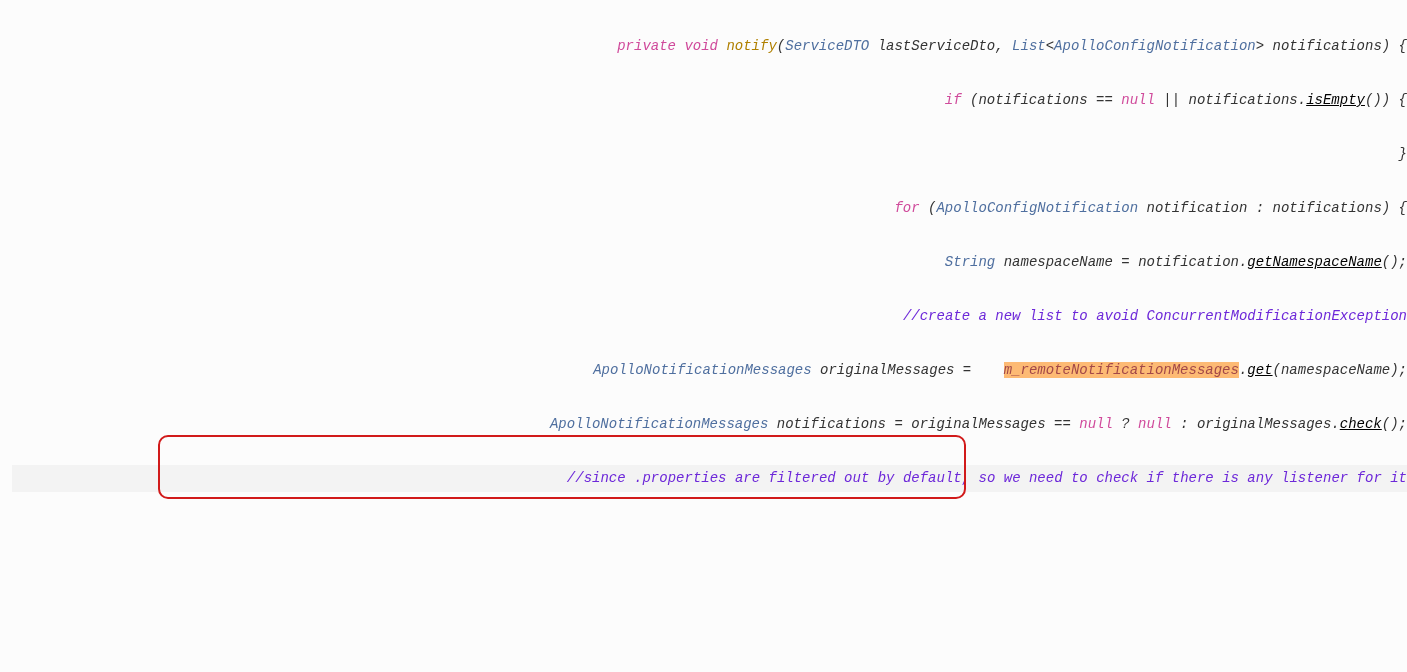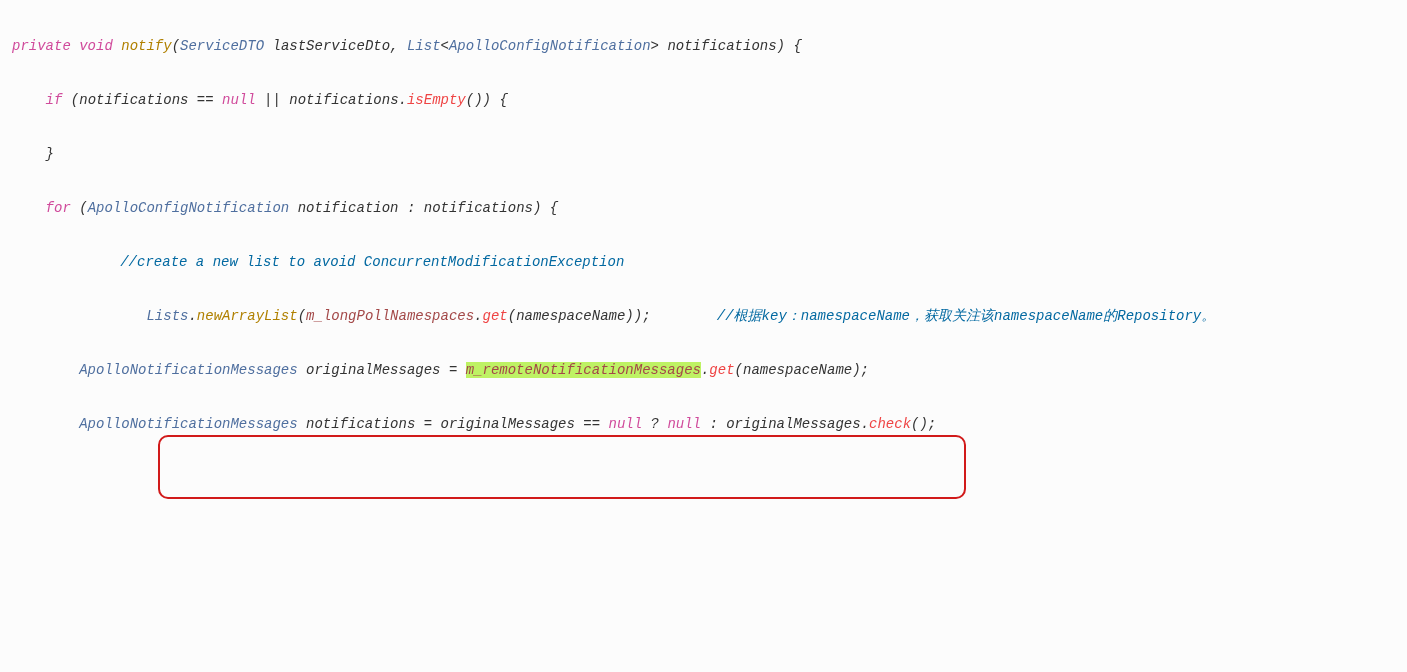--- a/index.html
+++ b/index.html
@@ -13,50 +13,52 @@
     font-style: italic;
   }
   .code-area {
     padding: 6px 0 12px 12px;
     color: #333;
     white-space: pre;
   }
   .line {
     display: block;
     position: relative;
+    text-align: right;
   }
   .line-hl {
     background: #f3f3f3;
   }
   .kw-mod   { color: #d04a9b; } 
   .kw-type  { color: #4f6f9f; } 
-  .fn       { color: #ef4444; }
+  .fn       { color: #000000; text-decoration: underline; }
   .ident    { color: #b08000; } 
   .field    { color: #a34848; } 
-  .field-hl { color: #a34848; background: #bef264; }
-  .comment  { color: #0369a1; font-style: italic; margin-left: 41px; }
+  .field-hl { color: #a34848; background: #fdba74; margin-left: 24px; }
+  .comment  { color: #6d28d9; font-style: italic; }
   .annot-box {
     border: 2px solid #d11a1a;
     border-radius: 10px;
     position: absolute;
     pointer-events: none;
   }
 </style>
 </head>
 <body>
 
 <div class="code-area">
 <span class="line"><span class="kw-mod">private</span> <span class="kw-mod">void</span> <span class="ident">notify</span><span>(</span><span class="kw-type">ServiceDTO</span> <span>lastServiceDto</span><span>, </span><span class="kw-type">List</span><span>&lt;</span><span class="kw-type">ApolloConfigNotification</span><span>&gt;</span> <span>notifications</span><span>)</span> <span>{</span></span>
 <span class="line">    <span class="kw-mod">if</span> <span>(</span><span>notifications</span> <span>==</span> <span class="kw-mod">null</span> <span>||</span> <span>notifications</span><span>.</span><span class="fn">isEmpty</span>()<span>)</span> <span>{</span></span>
 <span class="line">    <span>}</span></span>
 <span class="line">    <span class="kw-mod">for</span> <span>(</span><span class="kw-type">ApolloConfigNotification</span> <span>notification</span><span> : </span><span>notifications</span><span>)</span> <span>{</span></span>
+<span class="line">        <span class="kw-type">String</span> <span>namespaceName</span><span> = </span><span>notification</span><span>.</span><span class="fn">getNamespaceName</span>()<span>;</span></span>
 <span class="line">        <span class="comment">//create a new list to avoid ConcurrentModificationException</span></span>
-<span class="line">                <span class="kw-type">Lists</span><span>.</span><span class="ident" style="font-style:italic">newArrayList</span>(<span class="field">m_longPollNamespaces</span><span>.</span><span class="fn">get</span>(<span>namespaceName</span>))<span>;</span>   <span class="comment">//根据key：namespaceName，获取关注该namespaceName的Repository。</span></span>
 <span class="line">        <span class="kw-type">ApolloNotificationMessages</span> <span>originalMessages</span><span> = </span><span class="field-hl">m_remoteNotificationMessages</span><span>.</span><span class="fn">get</span>(<span>namespaceName</span>)<span>;</span></span>
 <span class="line">        <span class="kw-type">ApolloNotificationMessages</span> <span>notifications</span><span> = </span><span>originalMessages</span> <span>==</span> <span class="kw-mod">null</span><span> ? </span><span class="kw-mod">null</span><span> : </span><span>originalMessages</span><span>.</span><span class="fn">check</span>()<span>;</span></span>
+<span class="line line-hl">        <span class="comment">//since .properties are filtered out by default, so we need to check if there is any listener for it</span></span>
 
 
 
 
 
 
 
 
 
 

